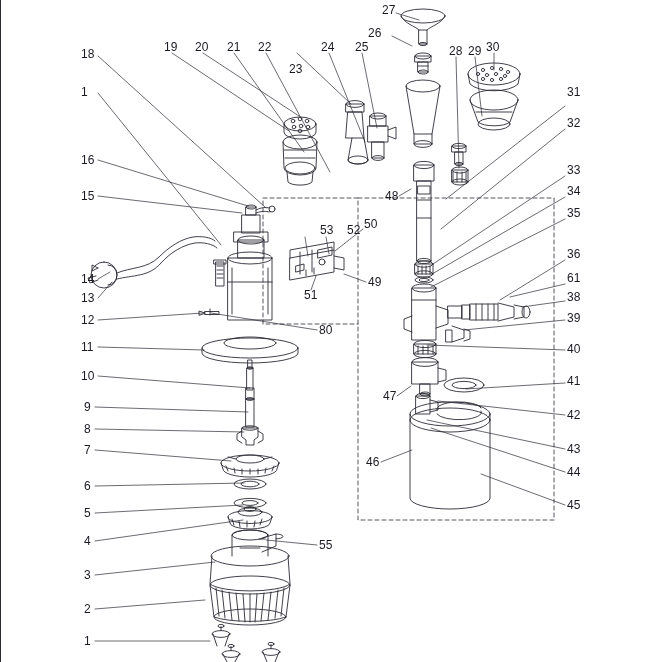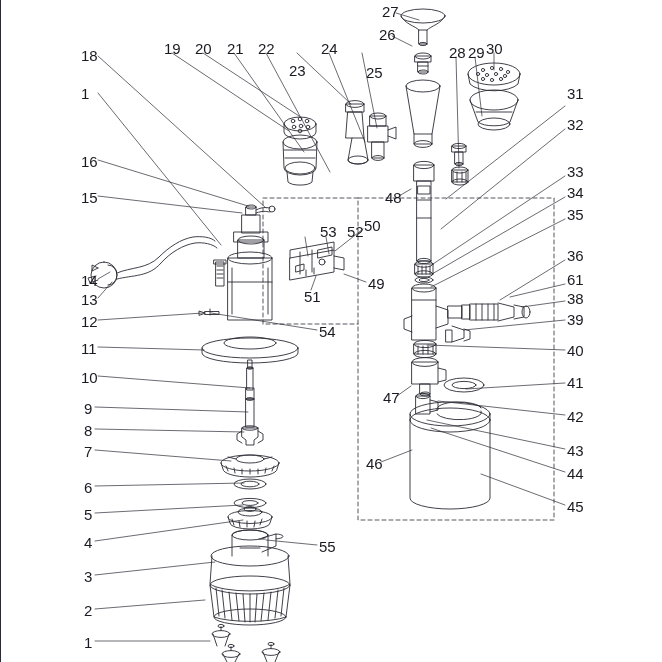--- a/index.html
+++ b/index.html
@@ -22,21 +22,21 @@
     height: 662px;
     border-left: 1px solid #2b2b35;
     box-sizing: border-box;
   }
   #diagram-svg {
     position: absolute;
     left: 0; top: 0;
   }
   .callout {
     position: absolute;
-    font-size: 15px;
+    font-size: 12px;
     color: #1a1a22;
     line-height: 1;
     white-space: nowrap;
     font-family: "Liberation Sans", sans-serif;
   }
 </style>
 </head>
 <body>
 
 <div id="page">
@@ -436,22 +436,22 @@
   <div class="callout" style="left:81px;  top:190px;">15</div>
   <div class="callout" style="left:81px;  top:154px;">16</div>
   <div class="callout" style="left:81px;  top:86px;">1</div>
   <div class="callout" style="left:81px;  top:48px;">18</div>
   <div class="callout" style="left:164px; top:41px;">19</div>
   <div class="callout" style="left:195px; top:41px;">20</div>
   <div class="callout" style="left:227px; top:41px;">21</div>
   <div class="callout" style="left:258px; top:41px;">22</div>
   <div class="callout" style="left:289px; top:41px;margin-top:22px;">23</div>
   <div class="callout" style="left:321px; top:41px;">24</div>
-  <div class="callout" style="left:366px; top:41px;margin-top:24px;">25</div>
-  <div class="callout" style="left:379px; top:27px;">26</div>
+  <div class="callout" style="left:355px; top:41px;">25</div>
+  <div class="callout" style="left:368px; top:27px;">26</div>
   <div class="callout" style="left:382px; top:4px;">27</div>
   <div class="callout" style="left:449px; top:45px;">28</div>
   <div class="callout" style="left:468px; top:45px;">29</div>
   <div class="callout" style="left:486px; top:41px;">30</div>
   <div class="callout" style="left:567px; top:86px;">31</div>
   <div class="callout" style="left:567px; top:117px;">32</div>
   <div class="callout" style="left:567px; top:164px;">33</div>
   <div class="callout" style="left:567px; top:185px;">34</div>
   <div class="callout" style="left:567px; top:207px;">35</div>
   <div class="callout" style="left:567px; top:248px;">36</div>
@@ -465,16 +465,16 @@
   <div class="callout" style="left:567px; top:466px;">44</div>
   <div class="callout" style="left:567px; top:499px;">45</div>
   <div class="callout" style="left:366px; top:456px;">46</div>
   <div class="callout" style="left:383px; top:390px;text-align:right;">47</div>
   <div class="callout" style="left:385px; top:190px;">48</div>
   <div class="callout" style="left:368px; top:276px;">49</div>
   <div class="callout" style="left:364px; top:218px;">50</div>
   <div class="callout" style="left:304px; top:289px;">51</div>
   <div class="callout" style="left:299px; top:224px;padding-left:48px;">52</div>
   <div class="callout" style="left:320px; top:224px;">53</div>
-  <div class="callout" style="left:319px; top:324px;">54</div>
+  <div class="callout" style="left:319px; top:324px;">80</div>
   <div class="callout" style="left:319px; top:539px;">55</div>
 
 </div>
 
 </body></html>

